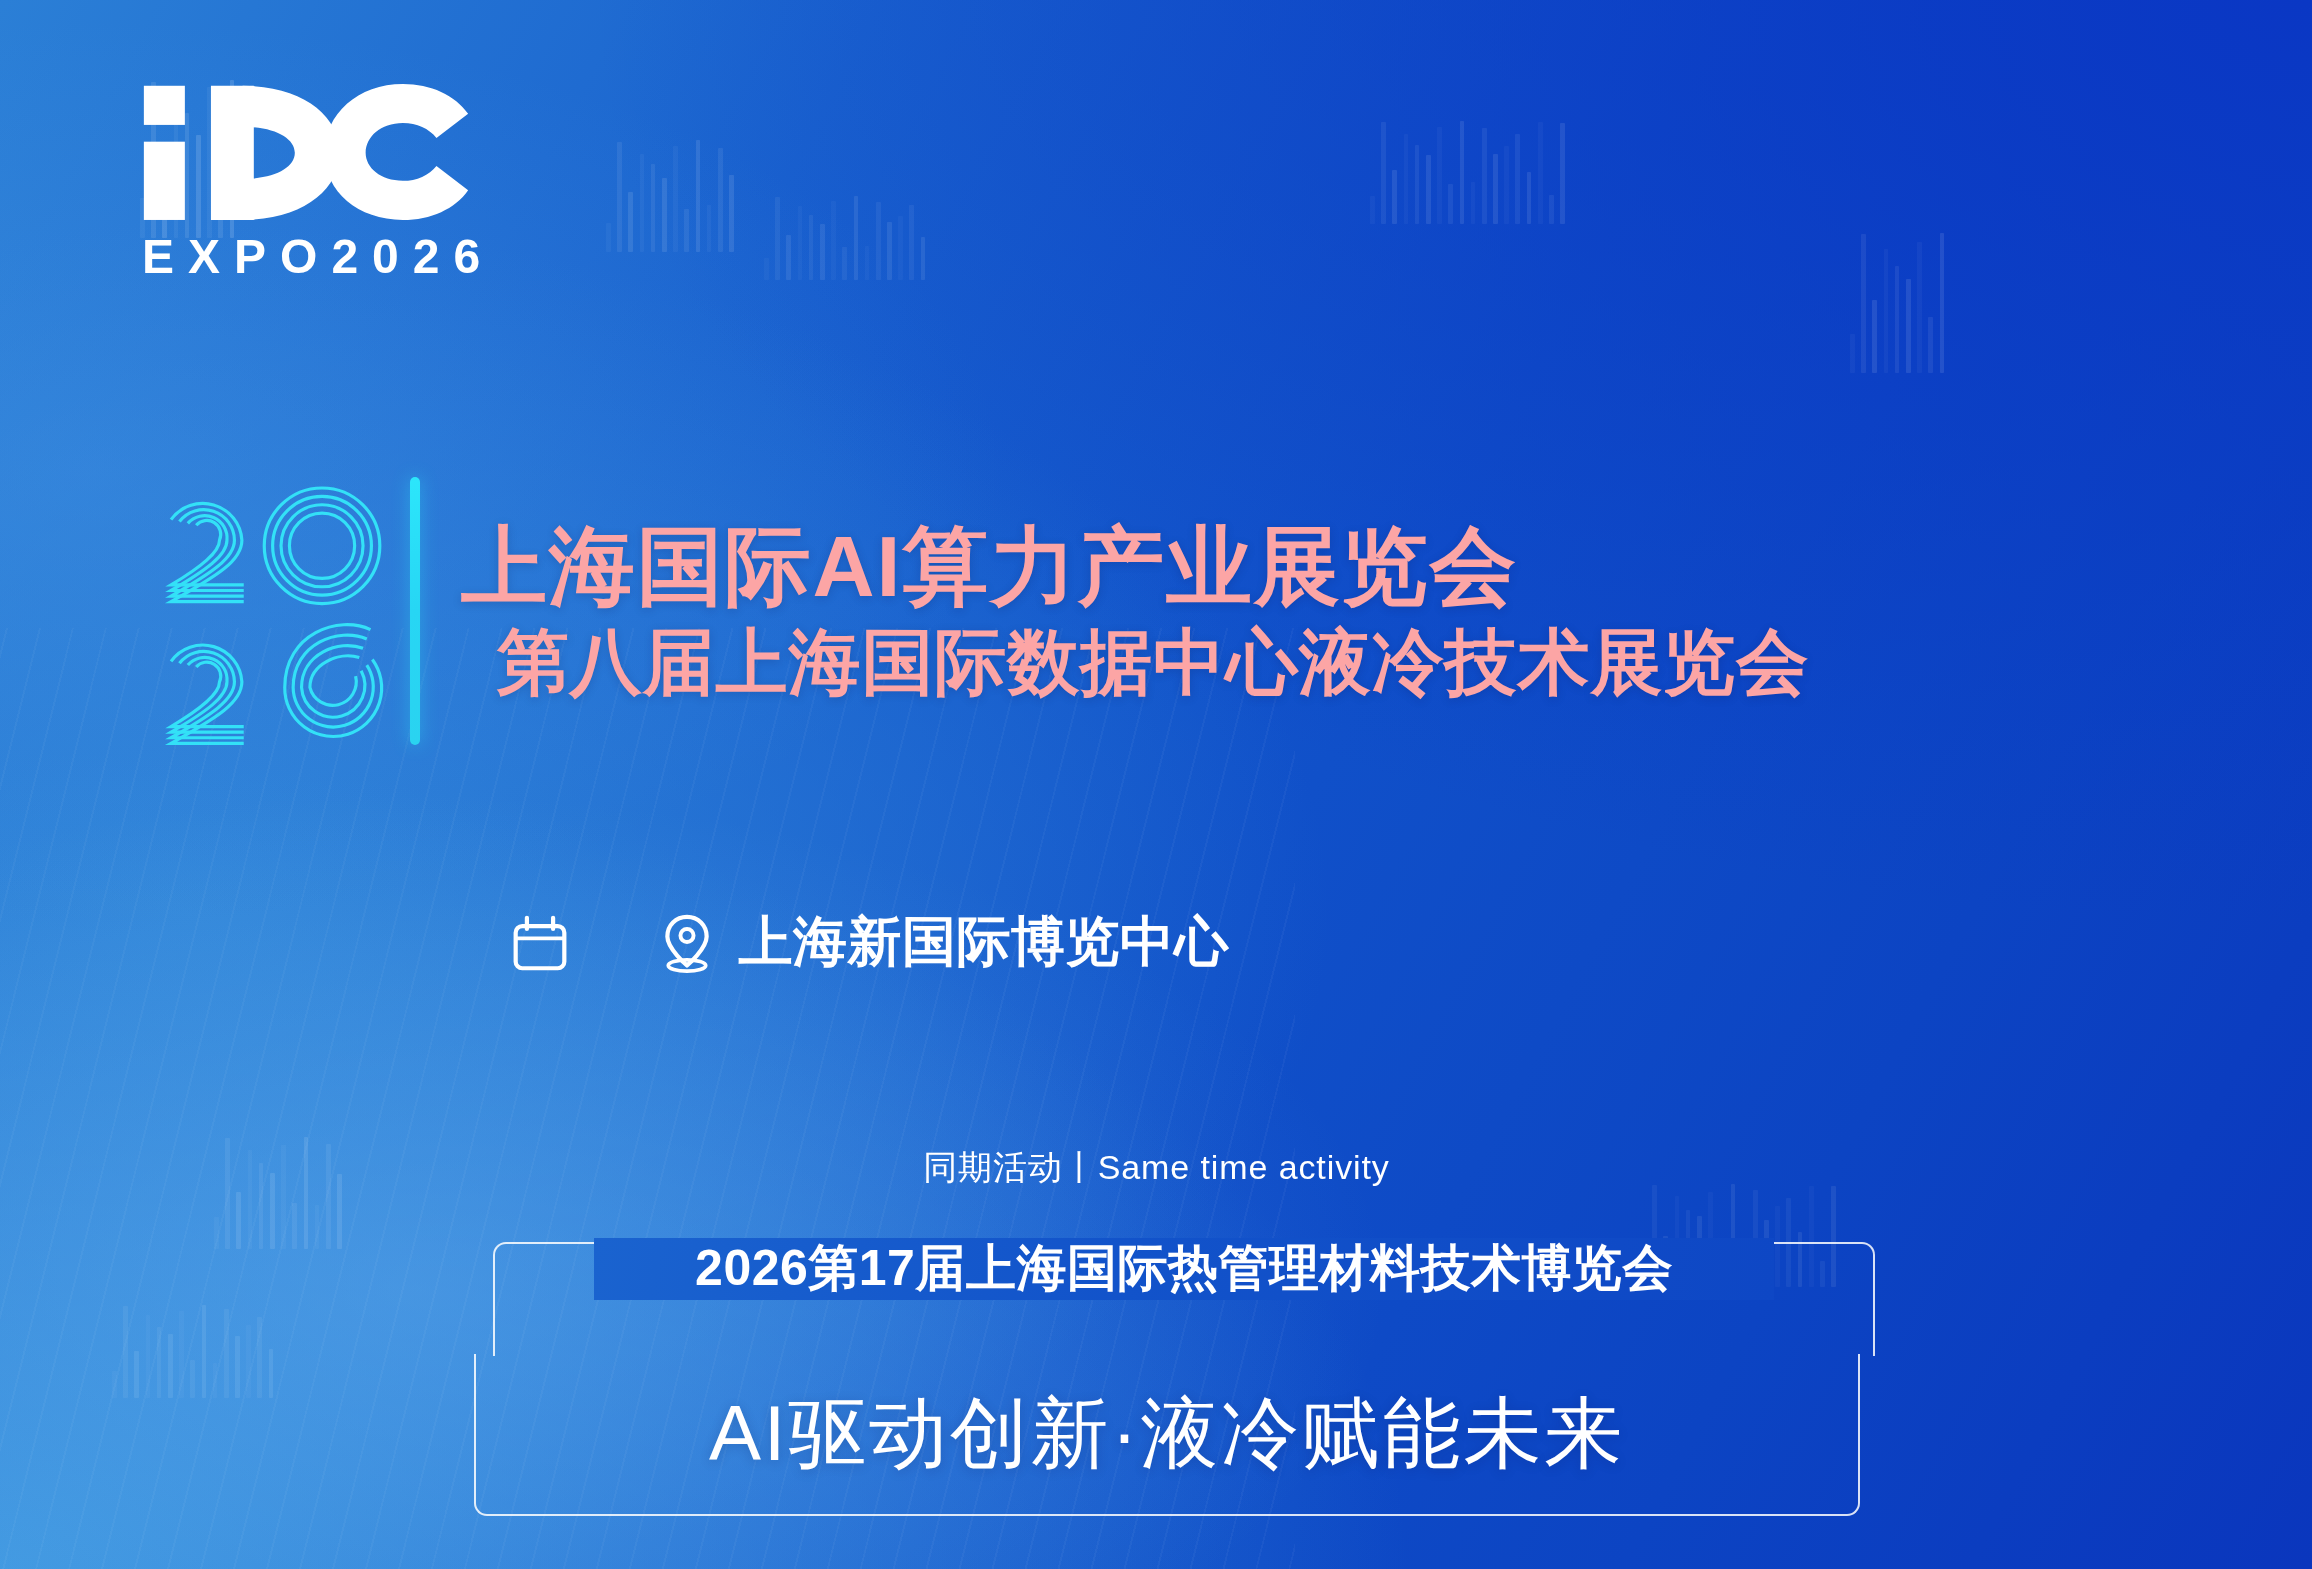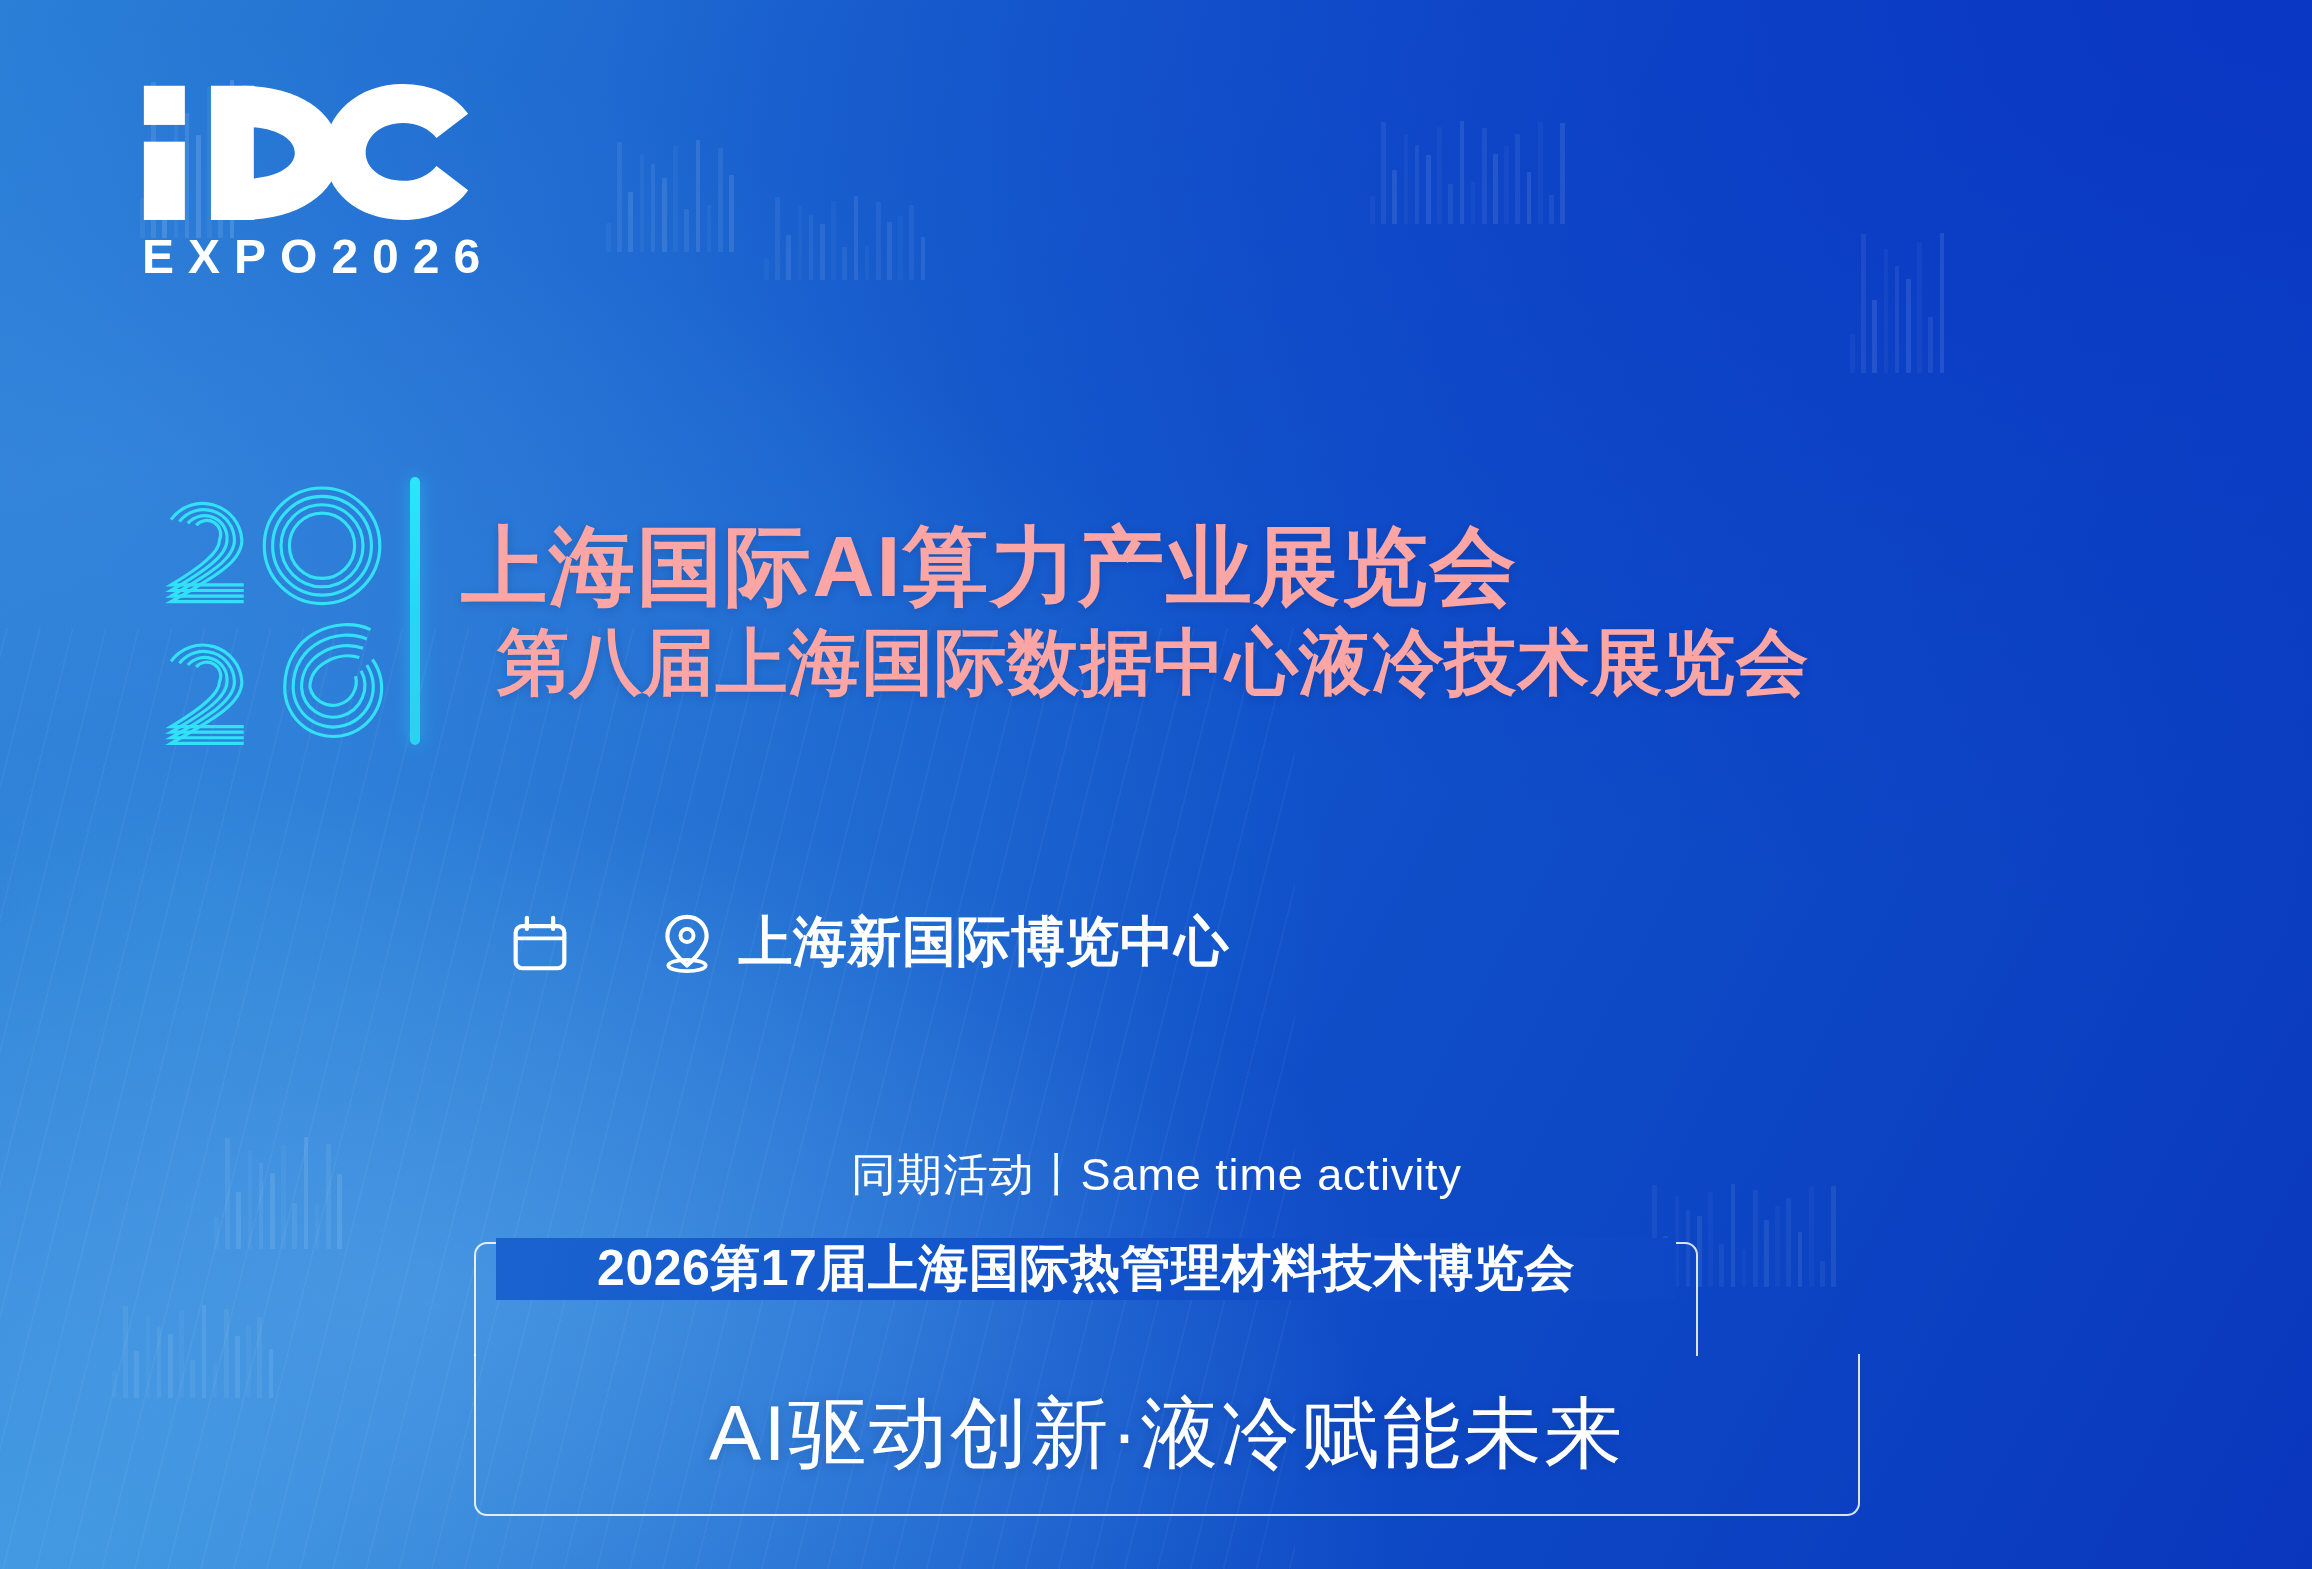--- a/index.html
+++ b/index.html
@@ -64,26 +64,26 @@
   
   .meta{
     position:absolute;left:511px;top:906px;display:flex;align-items:center;gap:89px;
   }
   .meta-item{display:flex;align-items:center;gap:22.4px;}
   .meta-text{color:#fff;font-size:54px;font-weight:700;white-space:nowrap;letter-spacing:0.5px;}
 
   
   .sta{
     position:absolute;left:0;right:0;top:1145px;text-align:center;
-    color:#fff;font-size:45px;font-weight:400;letter-spacing:0.9px;
+    color:#fff;font-size:34px;font-weight:400;letter-spacing:0.9px;
   }
 
   
   .bracket{
-    position:absolute;left:474px;top:1242px;width:1224px;height:114px;
+    position:absolute;left:493px;top:1242px;width:1382px;height:114px;
   }
   .bracket-frame{
     position:absolute;inset:0;border:2.8px solid rgba(255,255,255,.85);
     border-bottom:none;border-radius:13px 13px 0 0;
   }
   .bracket-label{
     position:absolute;left:50%;top:-7.5px;transform:translateX(-50%);
     background:transparent;padding:0 24px;white-space:nowrap;
     color:#fff;font-size:50px;font-weight:700;letter-spacing:0.5px;
   }

